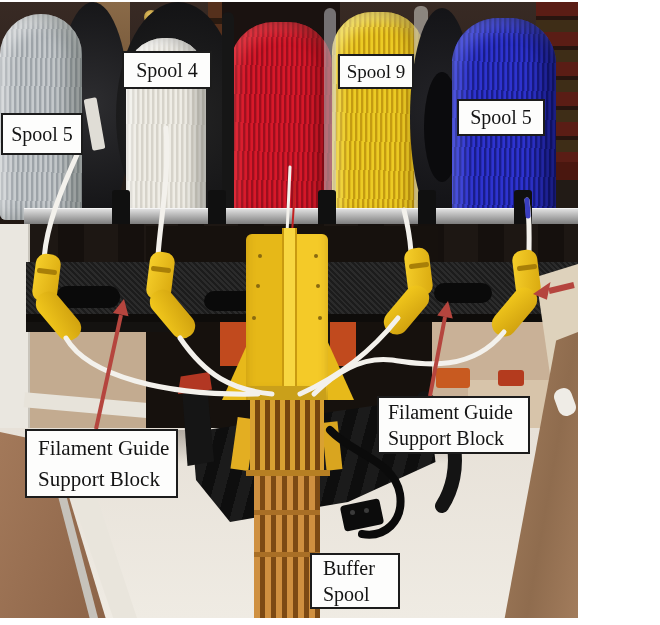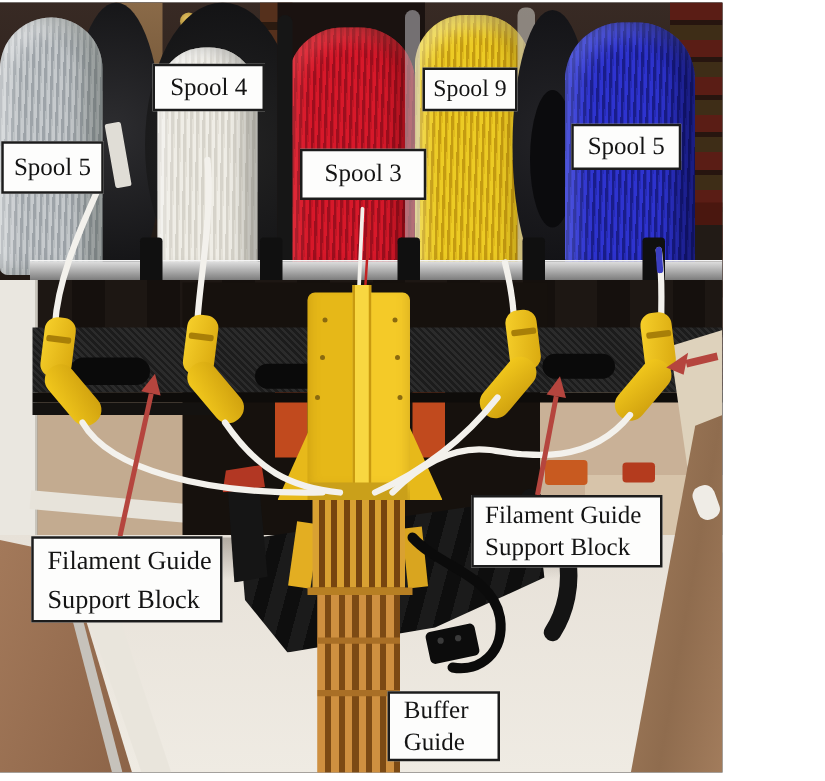--- a/index.html
+++ b/index.html
@@ -189,32 +189,29 @@
     <path d="M 574 285 L 549 291" stroke="#b5453e" stroke-width="6" fill="none"></path>
     <polygon points="533,294 550.5,282.1 546.9,299.7" fill="#b5453e"></polygon>
   </svg>
 
   <div class="lbl c" style="left:1px;top:113px;width:82px;height:42px;font-size:20px;">
     <span>Spool 5</span>
   </div>
   <div class="lbl c" style="left:122px;top:51px;width:90px;height:38px;font-size:20px;">
     <span>Spool 4</span>
   </div>
-  <div class="lbl c" style="left:240px;top:119px;width:101px;height:41px;font-size:20px;">
-    <span>Spool 3</span>
-  </div>
   <div class="lbl c" style="left:338px;top:54px;width:76px;height:35px;font-size:19px;">
     <span>Spool 9</span>
   </div>
   <div class="lbl c" style="left:457px;top:99px;width:88px;height:37px;font-size:20px;">
     <span>Spool 5</span>
   </div>
   <div class="lbl" style="left:377px;top:396px;width:153px;height:58px;font-size:20px;line-height:26px;padding-left:9px;">
     <span>Filament Guide Support Block</span>
   </div>
   <div class="lbl" style="left:25px;top:429px;width:153px;height:69px;font-size:21px;line-height:31px;padding-left:11px;">
     <span>Filament Guide Support Block</span>
   </div>
   <div class="lbl" style="left:310px;top:553px;width:90px;height:56px;font-size:20px;line-height:26px;padding-left:11px;">
-    <span>Buffer Guide</span>
+    <span>Buffer Spool</span>
   </div>
 
 </div>
 
 </body></html>

